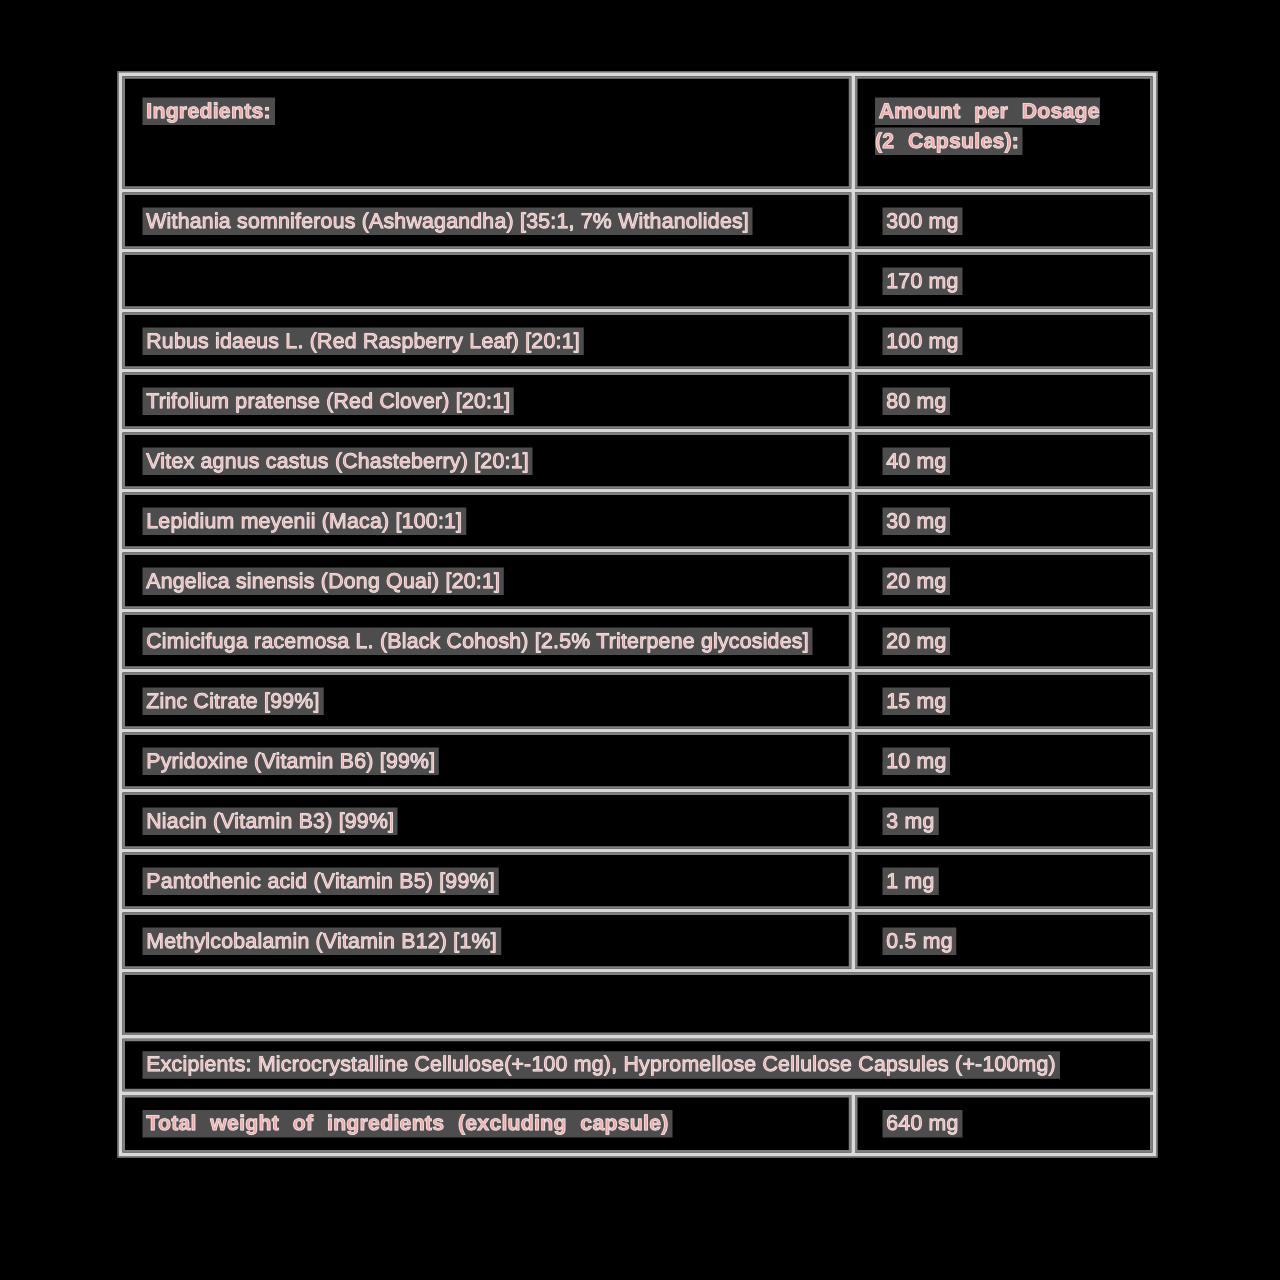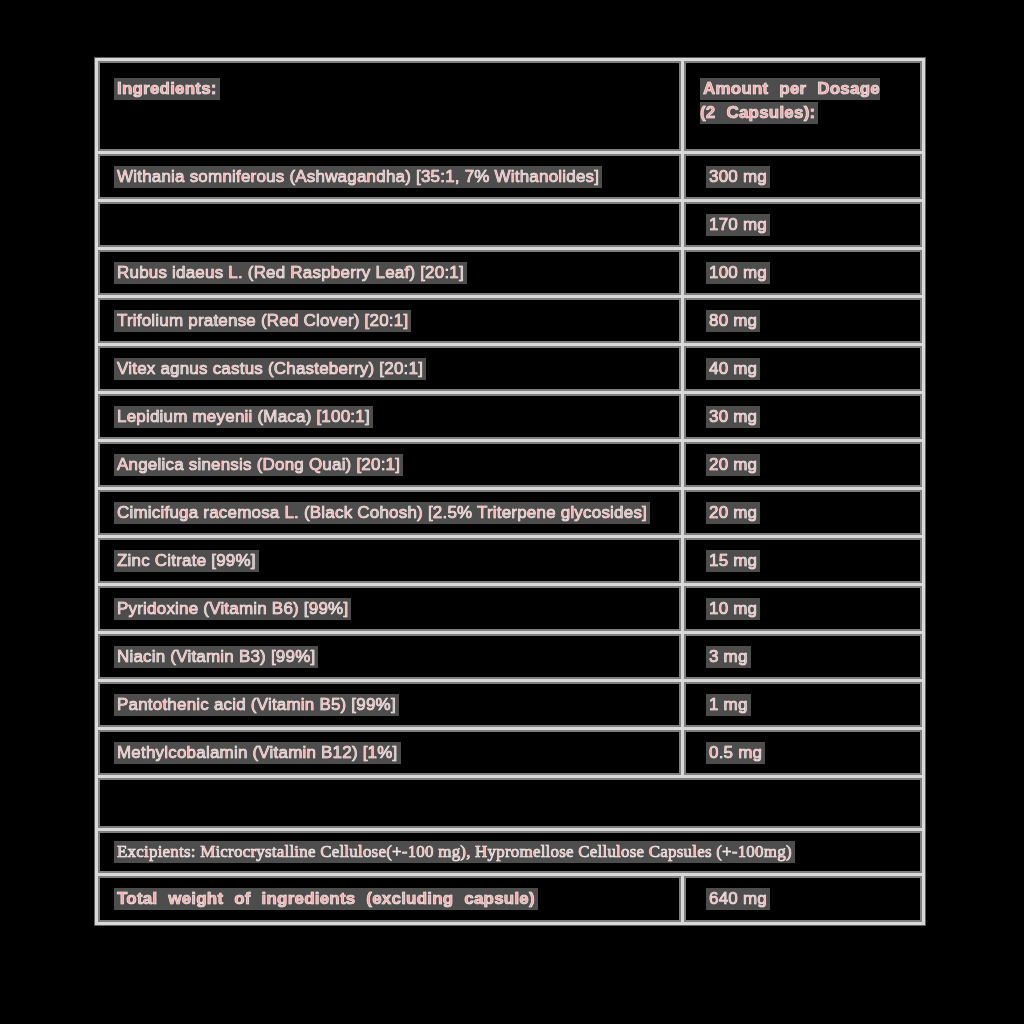--- a/index.html
+++ b/index.html
@@ -38,21 +38,21 @@
     text-align: left;
     font-size: 17px;
     letter-spacing: 0.2px;
     color: #cfcfcf;
     overflow: hidden;
     white-space: nowrap;
   }
   th { height: 72px; vertical-align: top; padding-top: 14px; white-space: normal; }
   td.row-cell   { height: 41px; }
   td.spacer-cell{ height: 46px; }
-  td.excip-cell { height: 38px; font-family: Liberation Serif, serif; }
+  td.excip-cell { height: 38px; }
   td.total-cell { height: 42px; margin-top: 32px; }
   td.amt        { padding-left: 20px; }
 
   
   .t {
     background: rgba(255,255,255,0.30);
     color: #fca5a5;
     -webkit-text-stroke: 0.6px #ededed;
     text-shadow: 0 0 1px rgba(255,255,255,0.55);
     padding: 1px 3px 2px 3px;

